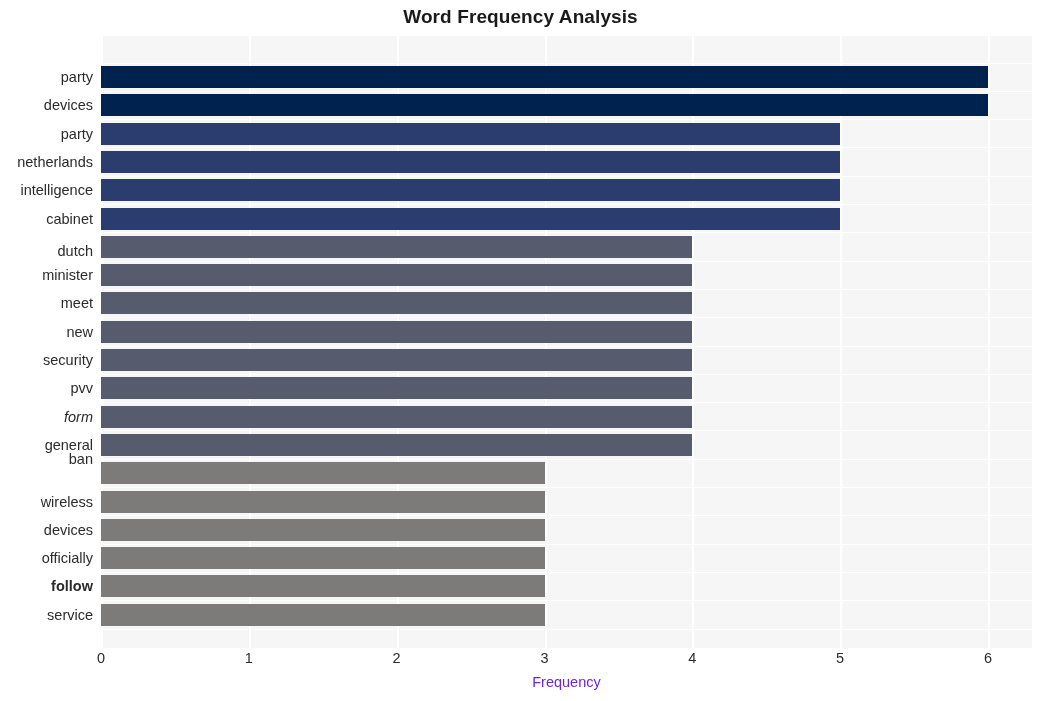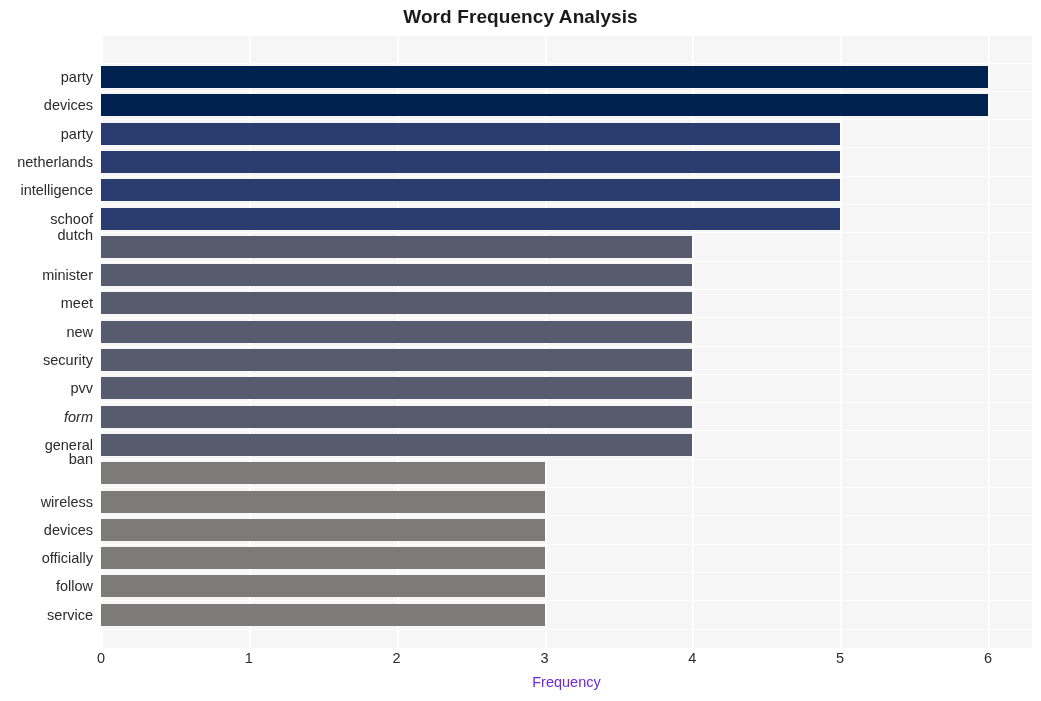--- a/index.html
+++ b/index.html
@@ -176,34 +176,34 @@
         <div class="bar" title="service: 3" style="top: 567.7px; width: 443.5px; background: rgb(124, 123, 121);"></div>
       </div>
   </div>
 
   <div id="y-labels">
       <div class="ytick" style="top: 34px;">party</div>
       <div class="ytick" style="top: 62.3px;">devices</div>
       <div class="ytick" style="top: 90.6px;">party</div>
       <div class="ytick" style="top: 118.9px;">netherlands</div>
       <div class="ytick" style="top: 147.2px;">intelligence</div>
-      <div class="ytick" style="top: 175.5px;">schoof</div>
-      <div class="ytick" style="top: 192px;">dutch</div>
+      <div class="ytick" style="top: 175.5px;">cabinet</div>
+      <div class="ytick" style="top: 208px;">dutch</div>
       <div class="ytick" style="top: 232.1px;">minister</div>
       <div class="ytick" style="top: 260.4px;">meet</div>
       <div class="ytick" style="top: 288.7px;">new</div>
       <div class="ytick" style="top: 317px;">security</div>
       <div class="ytick" style="top: 345.3px;">pvv</div>
       <div class="ytick" style="top: 373.6px; font-style: italic;">form</div>
       <div class="ytick" style="top: 401.9px;">general</div>
       <div class="ytick" style="top: 416px; margin-left: 18px;">ban</div>
       <div class="ytick" style="top: 458.5px;">wireless</div>
       <div class="ytick" style="top: 486.8px;">devices</div>
       <div class="ytick" style="top: 515.1px;">officially</div>
-      <div class="ytick" style="top: 543.4px;">follow</div>
+      <div class="ytick" style="top: 543.4px; font-weight: bold;">follow</div>
       <div class="ytick" style="top: 571.7px;">service</div>
     </div>
 
   <div id="x-labels">
       <div class="xtick" style="left: 0px;">0</div>
       <div class="xtick" style="left: 147.833px;">1</div>
       <div class="xtick" style="left: 295.667px;">2</div>
       <div class="xtick" style="left: 443.5px;">3</div>
       <div class="xtick" style="left: 591.333px;">4</div>
       <div class="xtick" style="left: 739.167px;">5</div>

